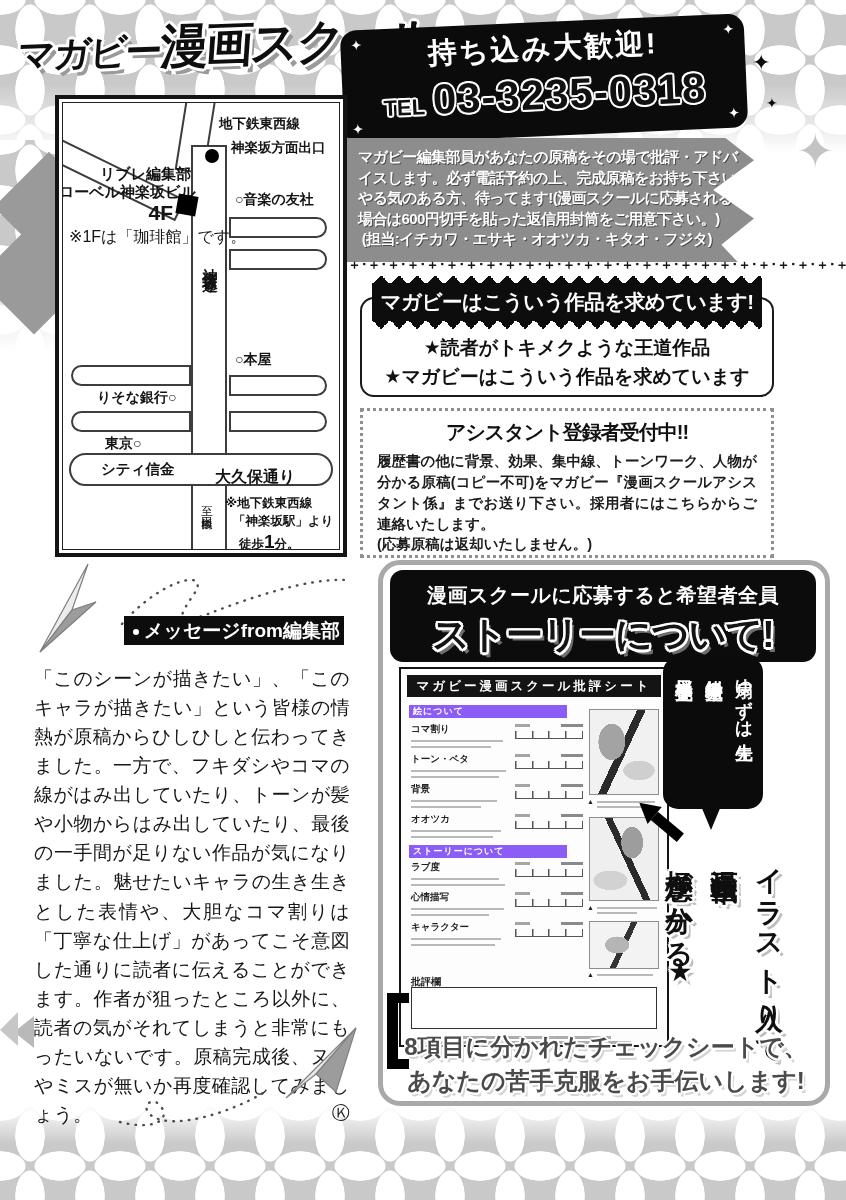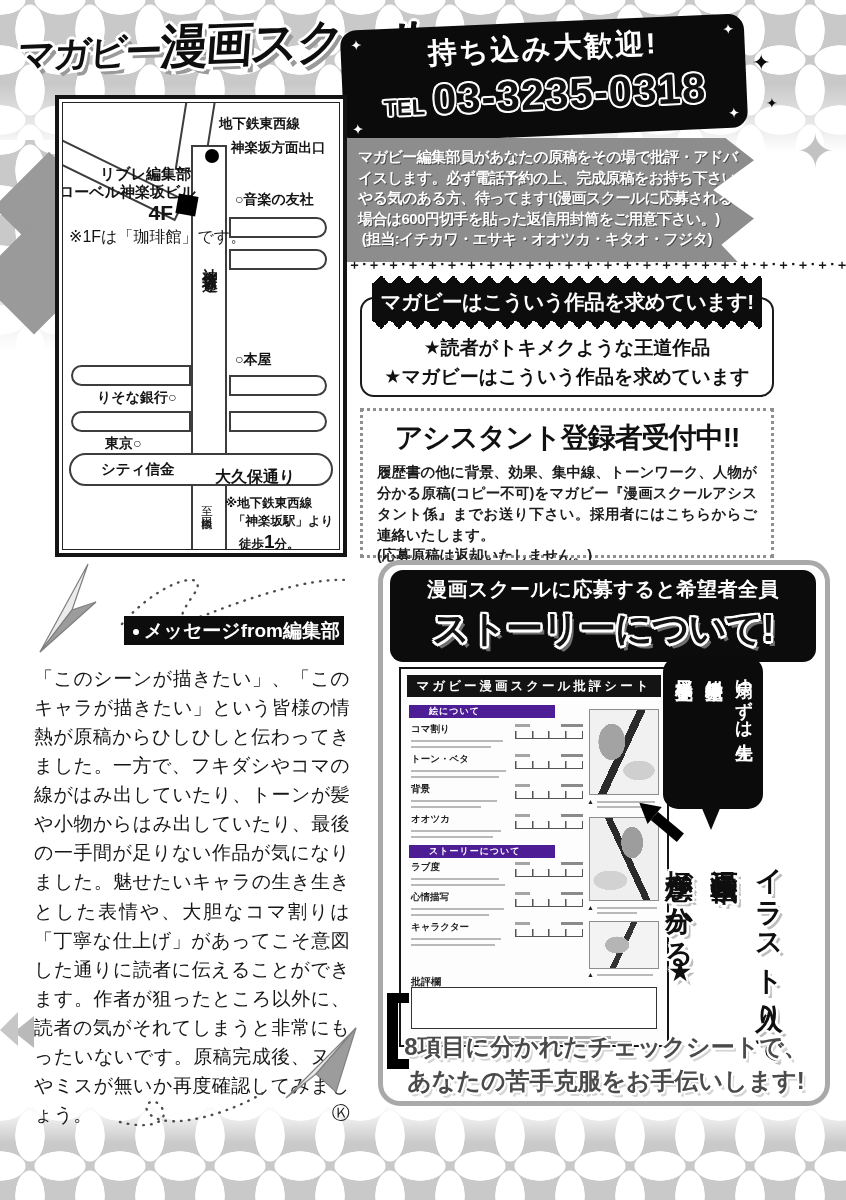--- a/index.html
+++ b/index.html
@@ -75,40 +75,40 @@
   .wanted-banner { position:absolute; left:372px; top:283px; width:390px; height:38px; background:#0d0d0d;
     color:#fff; font-weight:bold; font-size:20.5px; text-align:center; line-height:38px; letter-spacing:-0.5px; }
   .wanted-banner::before { content:""; position:absolute; left:0; right:0; top:-8px; height:9px;
     background:conic-gradient(from 135deg at 50% 0,#0d0d0d 0 90deg,rgba(0,0,0,0) 90deg) 0 0/18px 9px repeat-x; }
   .wanted-banner::after { content:""; position:absolute; left:0; right:0; bottom:-8px; height:9px;
     background:conic-gradient(from -45deg at 50% 100%,#0d0d0d 0 90deg,rgba(0,0,0,0) 90deg) 0 0/18px 9px repeat-x; }
 
   
   .assistant { position:absolute; left:360px; top:408px; width:414px; height:150px; background:#fff;
     border:3px dotted #8f8f8f; padding:8px 14px 6px; }
-  .assistant .title { text-align:center; font-weight:bold; font-size:28px; letter-spacing:-1px; color:#111; }
+  .assistant .title { text-align:center; font-weight:bold; font-size:20px; letter-spacing:-1px; color:#111; }
   .assistant .body { margin-top:5px; font-size:14.5px; color:#1c1c1c; font-weight:bold; line-height:1.45; text-align:justify; }
   .assistant .note { font-size:14.5px; color:#1c1c1c; font-weight:bold; }
 
   
   .frame { position:absolute; left:378px; top:560px; width:452px; height:546px; background:#fff;
     border:5px solid #a9a9a9; border-radius:22px; }
   .promo-banner { position:absolute; left:7px; top:5px; width:426px; height:92px; background:#0c0c0c;
     border-radius:13px; text-align:center; }
-  .promo-banner .l1 { margin-top:6px; color:#fff; font-weight:bold; font-size:20px; letter-spacing:0.5px; }
+  .promo-banner .l1 { margin-top:12px; color:#fff; font-weight:bold; font-size:20px; letter-spacing:0.5px; }
   .promo-banner .l2 { margin-top:1px; color:#141414; font-weight:bold; font-size:37px; letter-spacing:-1px;
     text-shadow:-2.5px 0 #fff,2.5px 0 #fff,0 -2.5px #fff,0 2.5px #fff,-2px -2px #fff,2px 2px #fff,-2px 2px #fff,2px -2px #fff,4px 5px 0 #6e6e6e; }
 
   
   .sheet { position:absolute; left:16px; top:102px; width:270px; height:380px; background:#fdfdfd;
     border:2px solid #141414; }
   .sheet-header { position:absolute; left:6px; right:6px; top:6px; height:22px; background:#141414;
     color:#fff; font-weight:bold; font-size:12.5px; letter-spacing:3px; text-align:center; line-height:22px; }
-  .sec-bar { position:absolute; left:8px; width:146px; height:13px; background:#4c1d95; color:#fff;
-    font-weight:bold; font-size:9px; line-height:13px; padding-left:20px; letter-spacing:1px; }
+  .sec-bar { position:absolute; left:8px; width:158px; height:13px; background:#8b5cf6; color:#fff;
+    font-weight:bold; font-size:9px; line-height:13px; padding-left:4px; letter-spacing:1px; }
   .shitem { position:absolute; left:10px; width:172px; height:28px; }
   .shitem .lab { font-weight:bold; font-size:9.5px; color:#222; }
   .dbar { display:block; height:2.5px; background:#b9b9b9; margin-top:3.5px; }
   .scale { position:absolute; left:104px; top:1px; width:68px; }
   .scale-top { display:flex; justify-content:space-between; height:3px; margin-bottom:4px; }
   .scale-top::before { content:""; width:15px; height:2.5px; background:#a5a5a5; }
   .scale-top::after { content:""; width:22px; height:2.5px; background:#8a8a8a; }
   .scale-line { height:8px; border-bottom:1.5px solid #555;
     background-image:linear-gradient(#555,#555),linear-gradient(#555,#555),linear-gradient(#555,#555),linear-gradient(#555,#555),linear-gradient(#555,#555);
     background-size:1.5px 8px; background-repeat:no-repeat;

